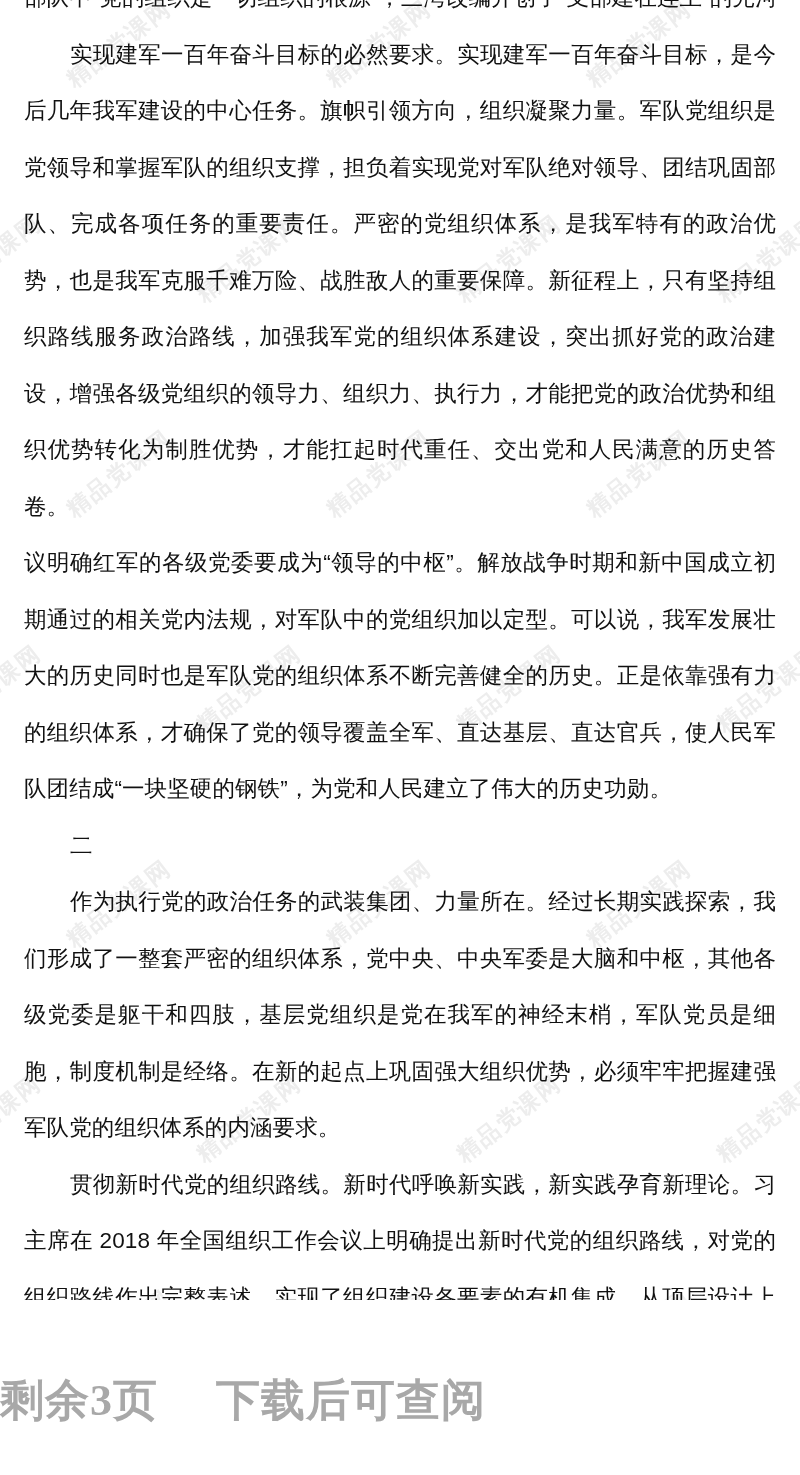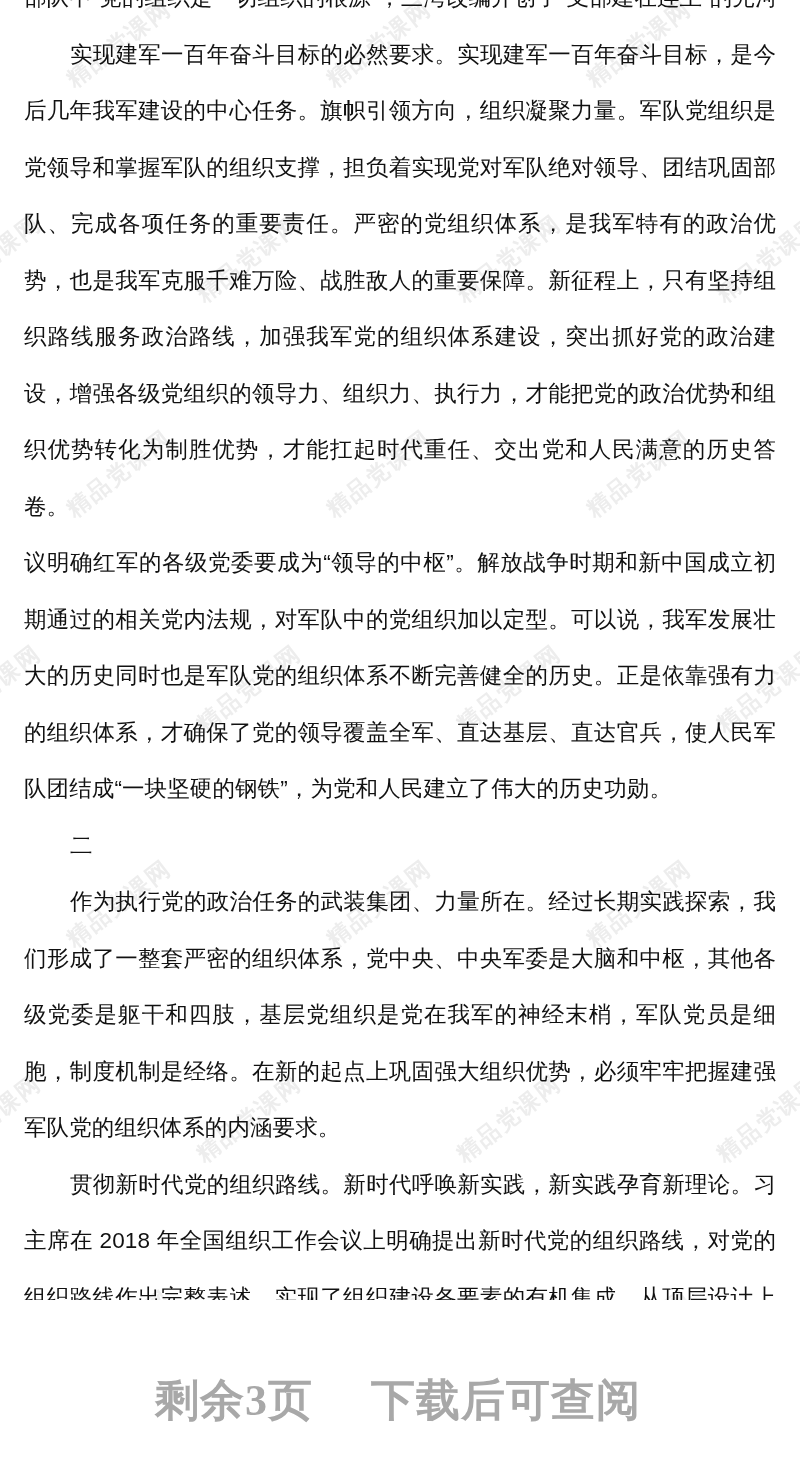--- a/index.html
+++ b/index.html
@@ -89,21 +89,21 @@
   
   .footer-overlay {
     position: absolute;
     left: 0;
     right: 4px;
     bottom: 0;
     height: 150px;
     z-index: 3;
     display: flex;
     align-items: center;
-    justify-content: center;
+    justify-content: flex-start;
     background: #ffffff;
   }
 
   .footer-notice {
     font-family: "Liberation Serif", "DejaVu Serif", serif;
     font-size: 44px;
     font-weight: 700;
     color: #a8a8a8;
     letter-spacing: 1px;
     white-space: nowrap;

